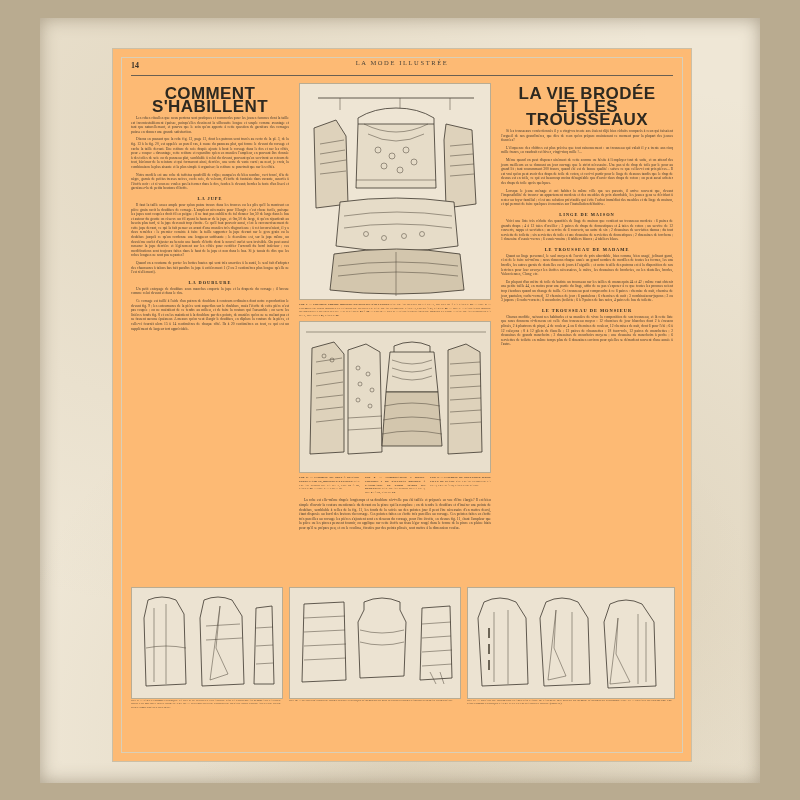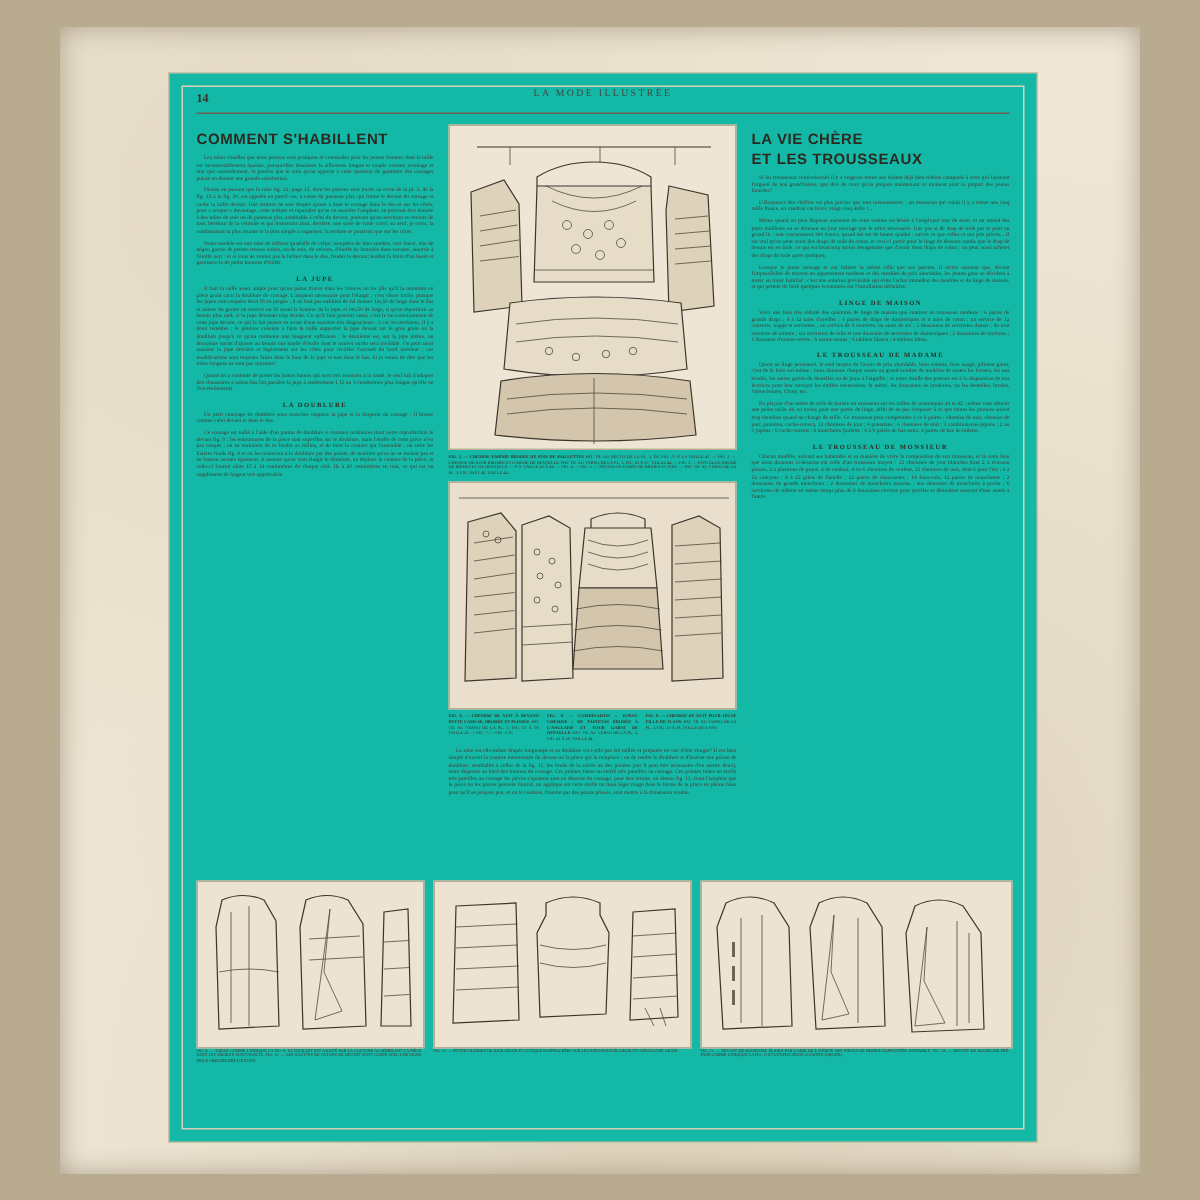--- a/index.html
+++ b/index.html
@@ -18,21 +18,21 @@
     position:absolute;inset:0;
     background:
       radial-gradient(circle at 20% 15%, rgba(180,160,120,.20), transparent 55%),
       radial-gradient(circle at 80% 70%, rgba(175,155,115,.22), transparent 60%),
       radial-gradient(circle at 50% 95%, rgba(160,140,100,.18), transparent 50%);
     pointer-events:none;
   }
   .sheet{
     position:absolute;
     left:72px;top:30px;width:578px;height:712px;
-    background:#14b8a6;
+    background:#fdba74;
     border:1px solid #cbbfa6;
   }
   .inner{
     position:absolute;
     left:8px;top:8px;right:8px;bottom:8px;
     border:1px solid #d9cfb8;
   }
   
   .folio{
     position:absolute;left:18px;top:12px;
@@ -48,21 +48,21 @@
     border-top:1px solid #6a6052;
   }
   
   .col{position:absolute;top:34px;}
   .col-left{left:18px;width:158px;}
   .col-mid{left:186px;width:192px;}
   .col-right{left:388px;width:172px;}
 
   h1.title{
     font-family:"Liberation Sans", sans-serif;
-    font-size:10px;line-height:13px;text-align:left;
+    font-size:17px;line-height:13px;text-align:center;
     margin:4px 0 3px 0;letter-spacing:.4px;color:#2e2920;
     font-weight:bold;
   }
   h1.title .l2{display:block;}
   .body-text{
     font-size:3.6px;line-height:4.6px;text-align:justify;
     color:#413a30;letter-spacing:.05px;
     -webkit-hyphens:auto;hyphens:auto;
   }
   .body-text p{margin:0 0 3px 0;text-indent:5px;}
@@ -240,21 +240,21 @@
         </div>
       </div>
 
       <div class="body-text" style="margin-top:4px;">
         <p>La robe est elle-même drapée longtemps et sa doublure n'a-t-elle pas été taillée et préparée en vue d'être élargie? Il est bien simple d'ouvrir la couture mentionnée du devant ou la pince qui la remplace ; on de tendre le doublure et d'insérer une pointe de doublure, semblable à celles de la fig. 11, les fonds de la soirée un des pointes jour il peut être nécessaire d'en mettre deux), étant disposée au bord des bretons du corsage. Ces pointes faites en étoffe très pareilles au corsage. Ces pointes faites en étoffe très pareilles au corsage les pièces s'ajoutent sont en dessous du corsage, pour être étroite, en dessus fig. 11, étant l'ampleur que la pièce ou les pinces peuvent fournir, on applique sur cette étoffe un tissu léger rougé dans le forme de la pince en pleine biais pour qu'il se prépare peu, et on le coulisse, finstère par des points plissés, sont mettre à la dimension voulue.</p>
       </div>
     </div>
 
     <div class="col col-right">
       <h1 class="title">
-        <span>LA VIE CHÈRE</span>
+        <span>LA VIE BRODÉE</span>
         <span class="l2">ET LES TROUSSEAUX</span>
       </h1>
       <div class="body-text">
         <p>Si les trousseaux confectionnés il y a vingt-ou trente ans étaient déjà bien réduits comparés à ceux qui faisaient l'orgueil de nos grand'mères, que dire de ceux qu'on prépare maintenant ce moment pour la plupart des jeunes fiancées?</p>
         <p>L'éloquence des chiffres est plus précise que tout raisonnement : un trousseau qui valait il y a trente ans cinq mille francs, en vaudrait cet hiver, vingt-cinq mille !...</p>
         <p>Mème quand on peut disposer aisément de cette somme ou hésite à l'employer tout de suite, et on attend des jours meilleurs en se donnant un jour ouvrage que le strict nécessaire. Une pas si de drap de toile par le pour au grand lit ; tant couramment 300 francs, quand été est de bonne qualité : suivre ce que celles-ci ont pris pièces... Il est vrai qu'on peut avoir des draps de toile de coton, et ceci-ci partir pour le linge de dessous tandis que le drap de dessus est en toile, ce qui est beaucoup moins désagréable que d'avoir deux draps de coton ; on peut aussi acheter des draps de toile après quelques.</p>
         <p>Lorsque le jeune ménage et ont habiter la même ville que ses parents, il arrive souvent que, devant l'impossibilité de trouver un appartement modeste et des meubles de prix abordable, les jeunes gens se décident à rester au foyer familial ; c'est une solution prévisable qui évite l'achat immédiat des meubles et du linge de maison, et qui permet de faire quelques économies sur l'installation définitive.</p>
       </div>
       <div class="subhead">LINGE DE MAISON</div>
       <div class="body-text">

